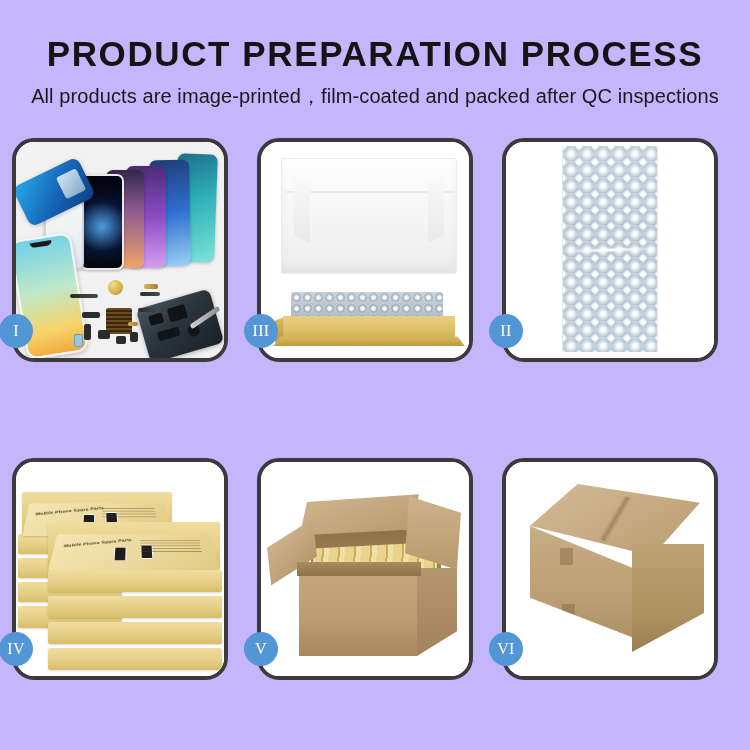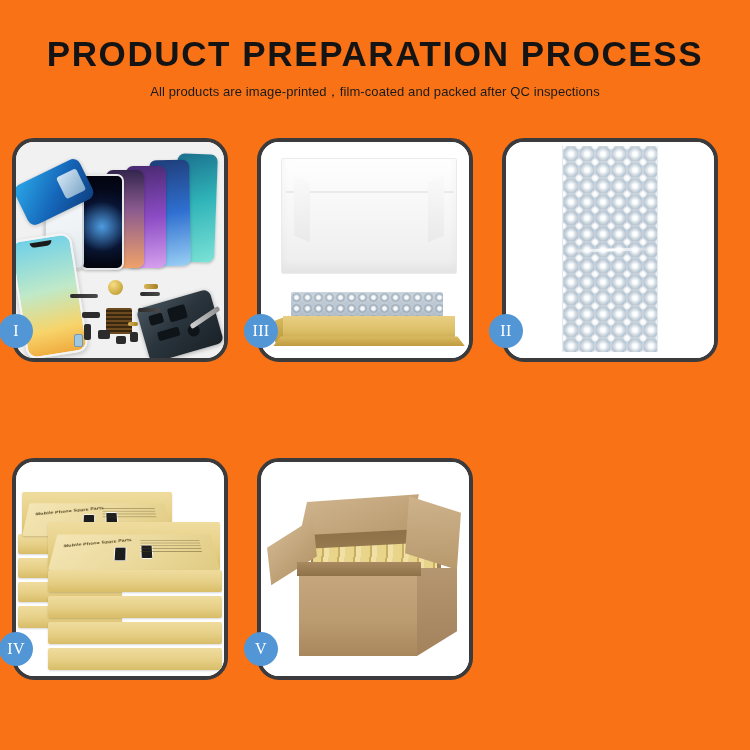--- a/index.html
+++ b/index.html
@@ -9,21 +9,21 @@
     height: 750px;
     background: #ffffff;
     font-family: "Liberation Sans", sans-serif;
     overflow: hidden;
   }
 
   #page {
     position: relative;
     width: 750px;
     height: 750px;
-    background: #f97316;
+    background: #c4b5fd;
   }
 
   
   .header {
     position: absolute;
     top: 34px;
     left: 0;
     width: 750px;
     text-align: center;
   }
@@ -32,21 +32,21 @@
     font-size: 35px;
     font-weight: 700;
     letter-spacing: 1.6px;
     color: #141414;
     line-height: 40px;
     white-space: nowrap;
   }
   .subtitle {
     margin-top: 9px;
     font-family: "Liberation Sans", sans-serif;
-    font-size: 13px;
+    font-size: 20px;
     font-weight: 400;
     color: #1a1a1a;
     letter-spacing: 0.1px;
     white-space: nowrap;
   }
 
   
   .grid {
     position: absolute;
     top: 138px;
@@ -490,15 +490,29 @@
           <div class="c5-flap c5-flap-right"></div>
           <div class="c5-flap c5-flap-left"></div>
           <div class="c5-side"></div>
           <div class="c5-front"></div>
           <div class="c5-flap c5-flap-front"></div>
         </div>
       </div>
       <div class="badge">V</div>
     </div>
 
+    <div class="panel">
+      <div class="panel-inner p6">
+        <div class="carton6">
+          <div class="c6-top"></div>
+          <div class="c6-seam"></div>
+          <div class="c6-left">
+            <div class="c6-tape" style="left:30px;top:22px;"></div>
+            <div class="c6-tape" style="left:32px;top:78px;"></div>
+          </div>
+          <div class="c6-right"></div>
+        </div>
+      </div>
+      <div class="badge">VI</div>
+    </div>
 
   </div>
 </div>
 
 </body></html>

